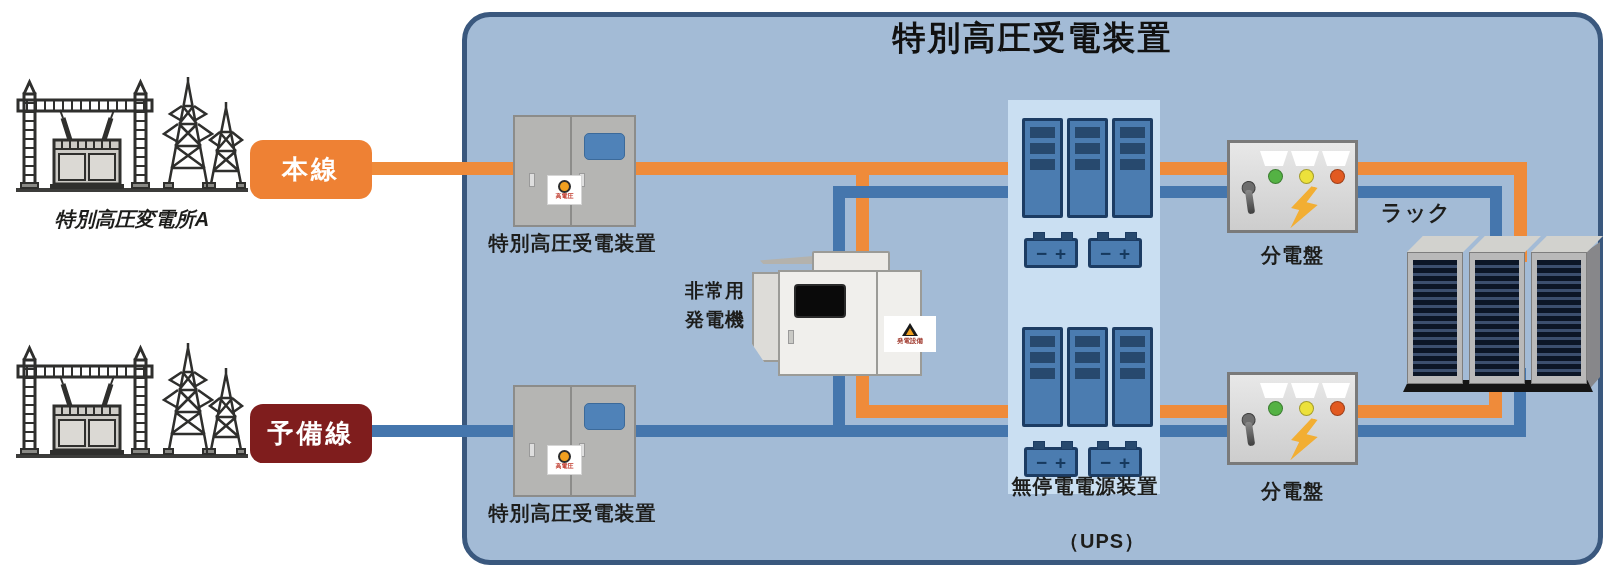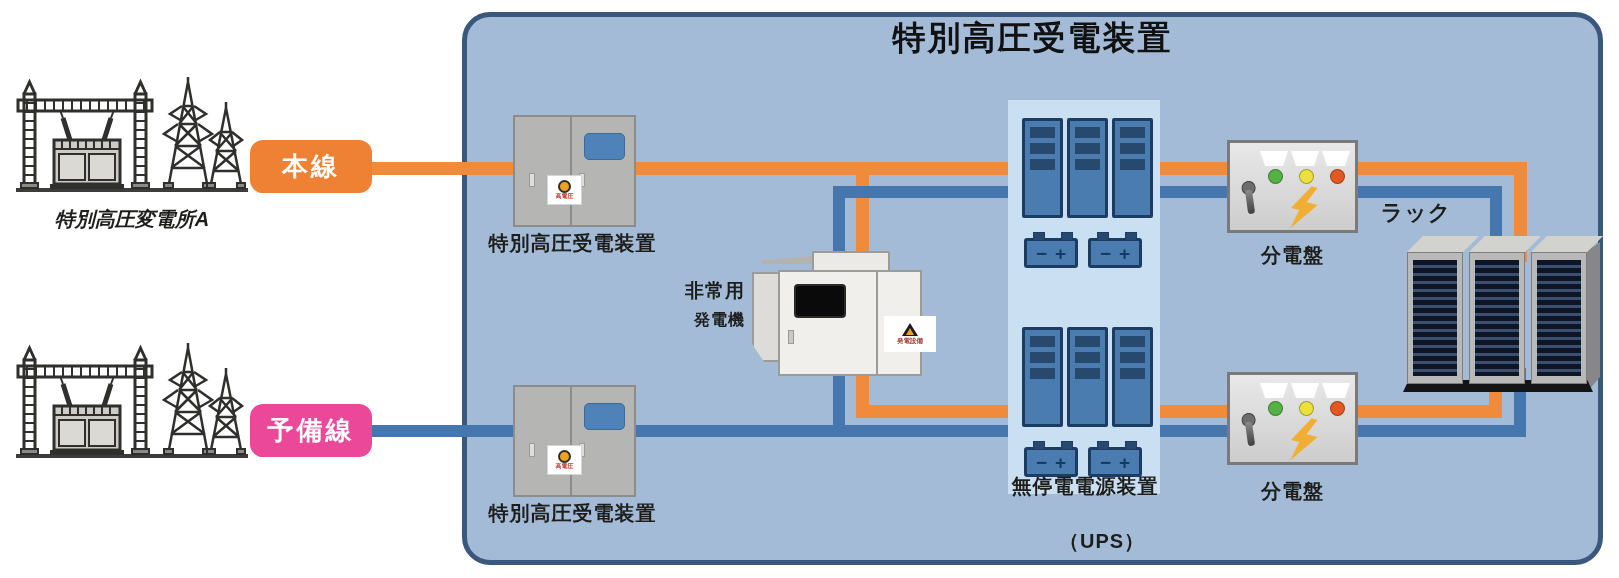--- a/index.html
+++ b/index.html
@@ -7,23 +7,23 @@
   .canvas{position:relative;width:1619px;height:578px;background:#fff;overflow:hidden;}
   .abs{position:absolute;}
   .lbl{position:absolute;font-weight:bold;color:#1d1d1b;font-size:20px;text-align:center;letter-spacing:1px;}
   
   .dc-box{position:absolute;left:462px;top:12px;width:1131px;height:543px;background:#a3bbd6;border:5px solid #3a587e;border-radius:28px;}
   .dc-title{position:absolute;left:462px;top:16px;width:1141px;text-align:center;font-size:33px;font-weight:bold;color:#111;letter-spacing:2px;}
   
   .oline{position:absolute;background:#ef8b3a;}
   .bline{position:absolute;background:#4576ad;}
   
-  .badge{position:absolute;width:122px;height:53px;border-radius:13px;color:#fff;font-weight:bold;font-size:26px;display:flex;align-items:center;justify-content:center;letter-spacing:3px;}
+  .badge{position:absolute;width:122px;height:59px;border-radius:13px;color:#fff;font-weight:bold;font-size:26px;display:flex;align-items:center;justify-content:center;letter-spacing:3px;}
   .badge.main{background:#ee8134;}
-  .badge.backup{background:#ec4899;}
+  .badge.backup{background:#7f1d1d;}
   
   .recv{position:absolute;width:119px;height:108px;background:#b5b5b3;border:2px solid #8c8c8a;}
   .recv .divider{position:absolute;left:55px;top:0;width:2px;height:100%;background:#8c8c8a;}
   .recv .window{position:absolute;left:69px;top:16px;width:39px;height:25px;background:#4f82b8;border:1px solid #3c6a9a;border-radius:5px;}
   .recv .handle{position:absolute;width:4px;height:12px;background:#dedede;border:1px solid #9a9a9a;}
   .warn-sm{position:absolute;left:32px;top:58px;width:33px;height:28px;background:#fff;border:1px solid #d5d5d5;display:flex;flex-direction:column;align-items:center;justify-content:center;}
   .spark{width:9px;height:9px;border-radius:50%;background:#f0a020;border:2px solid #2b2b2b;}
   .warn-sm .txt{font-size:6px;color:#c0392b;line-height:7px;font-weight:bold;}
   
   .gen{position:absolute;left:752px;top:248px;width:170px;height:126px;}
@@ -203,21 +203,21 @@
       <div class="gdiv"></div>
       <div class="gwin"></div>
       <div class="ghandle"></div>
       <div class="gwarn">
         <div class="tri"></div>
         <div class="gwtxt">発電設備</div>
       </div>
     </div>
   </div>
   <div class="lbl" style="left:640px;top:276px;width:105px;text-align:right;font-size:19px;line-height:29px;">非常用</div>
-  <div class="lbl" style="left:640px;top:305px;width:105px;text-align:right;font-size:16px;line-height:29px;">発電機</div>
+  <div class="lbl" style="left:640px;top:305px;width:105px;text-align:right;font-size:19px;line-height:29px;">発電機</div>
 
   <div class="dist" style="top:140px;">
     <div class="trap" style="left:30px;"></div>
     <div class="trap" style="left:61px;"></div>
     <div class="trap" style="left:92px;"></div>
     <div class="led" style="left:38px;background:#54b244;"></div>
     <div class="led" style="left:69px;background:#ece13b;"></div>
     <div class="led" style="left:100px;background:#e25a21;"></div>
     <div class="lever">
         <div class="knob"></div>

